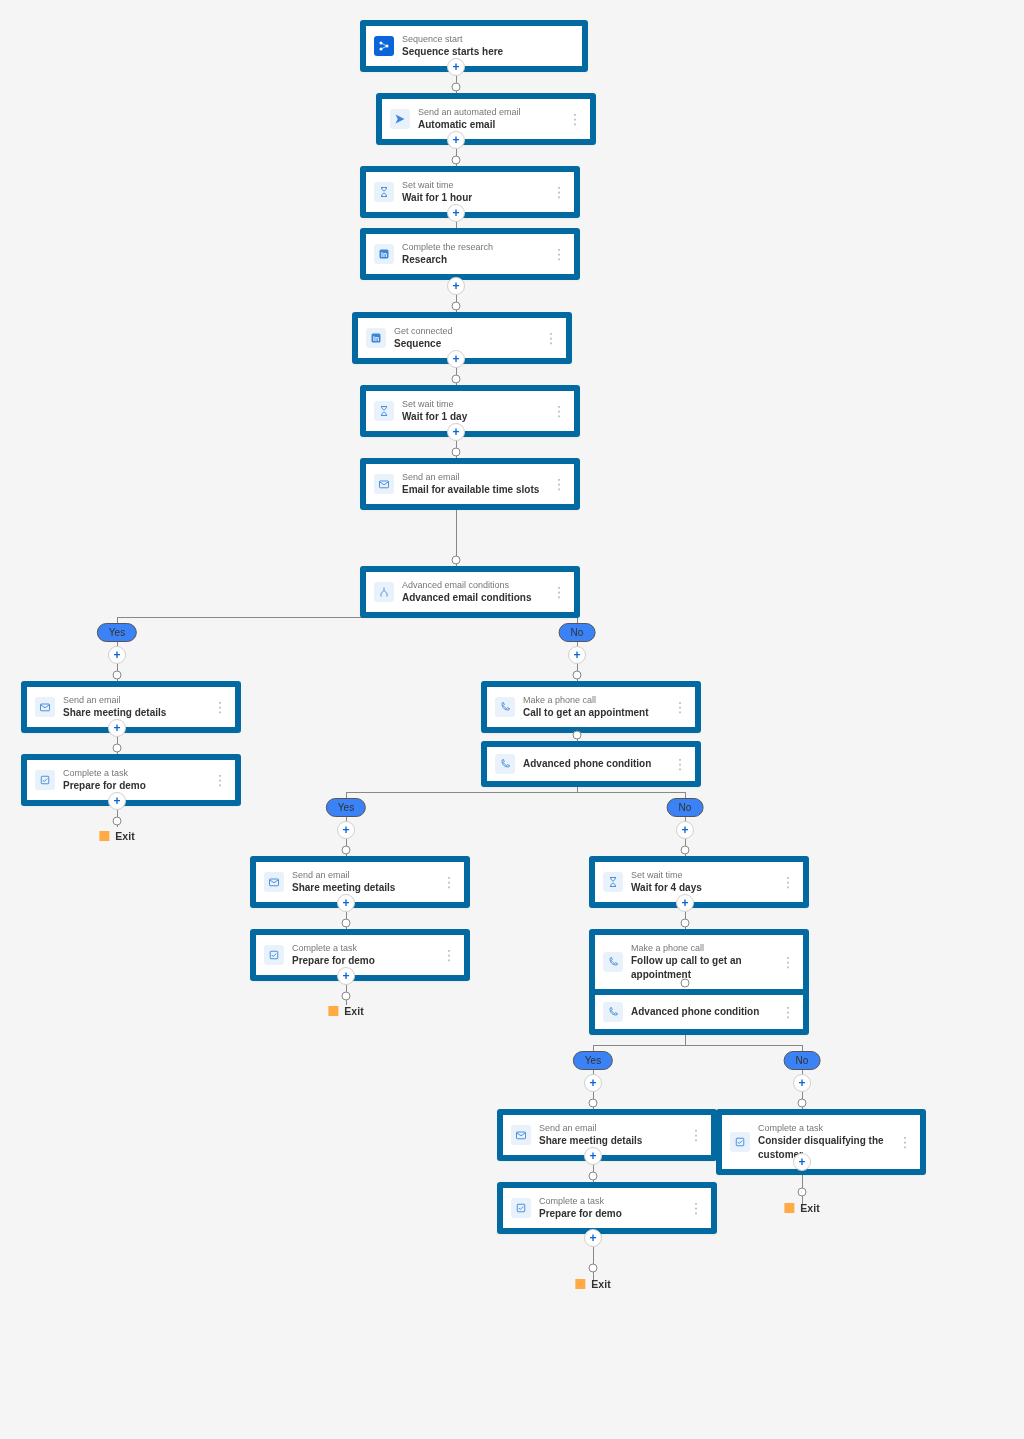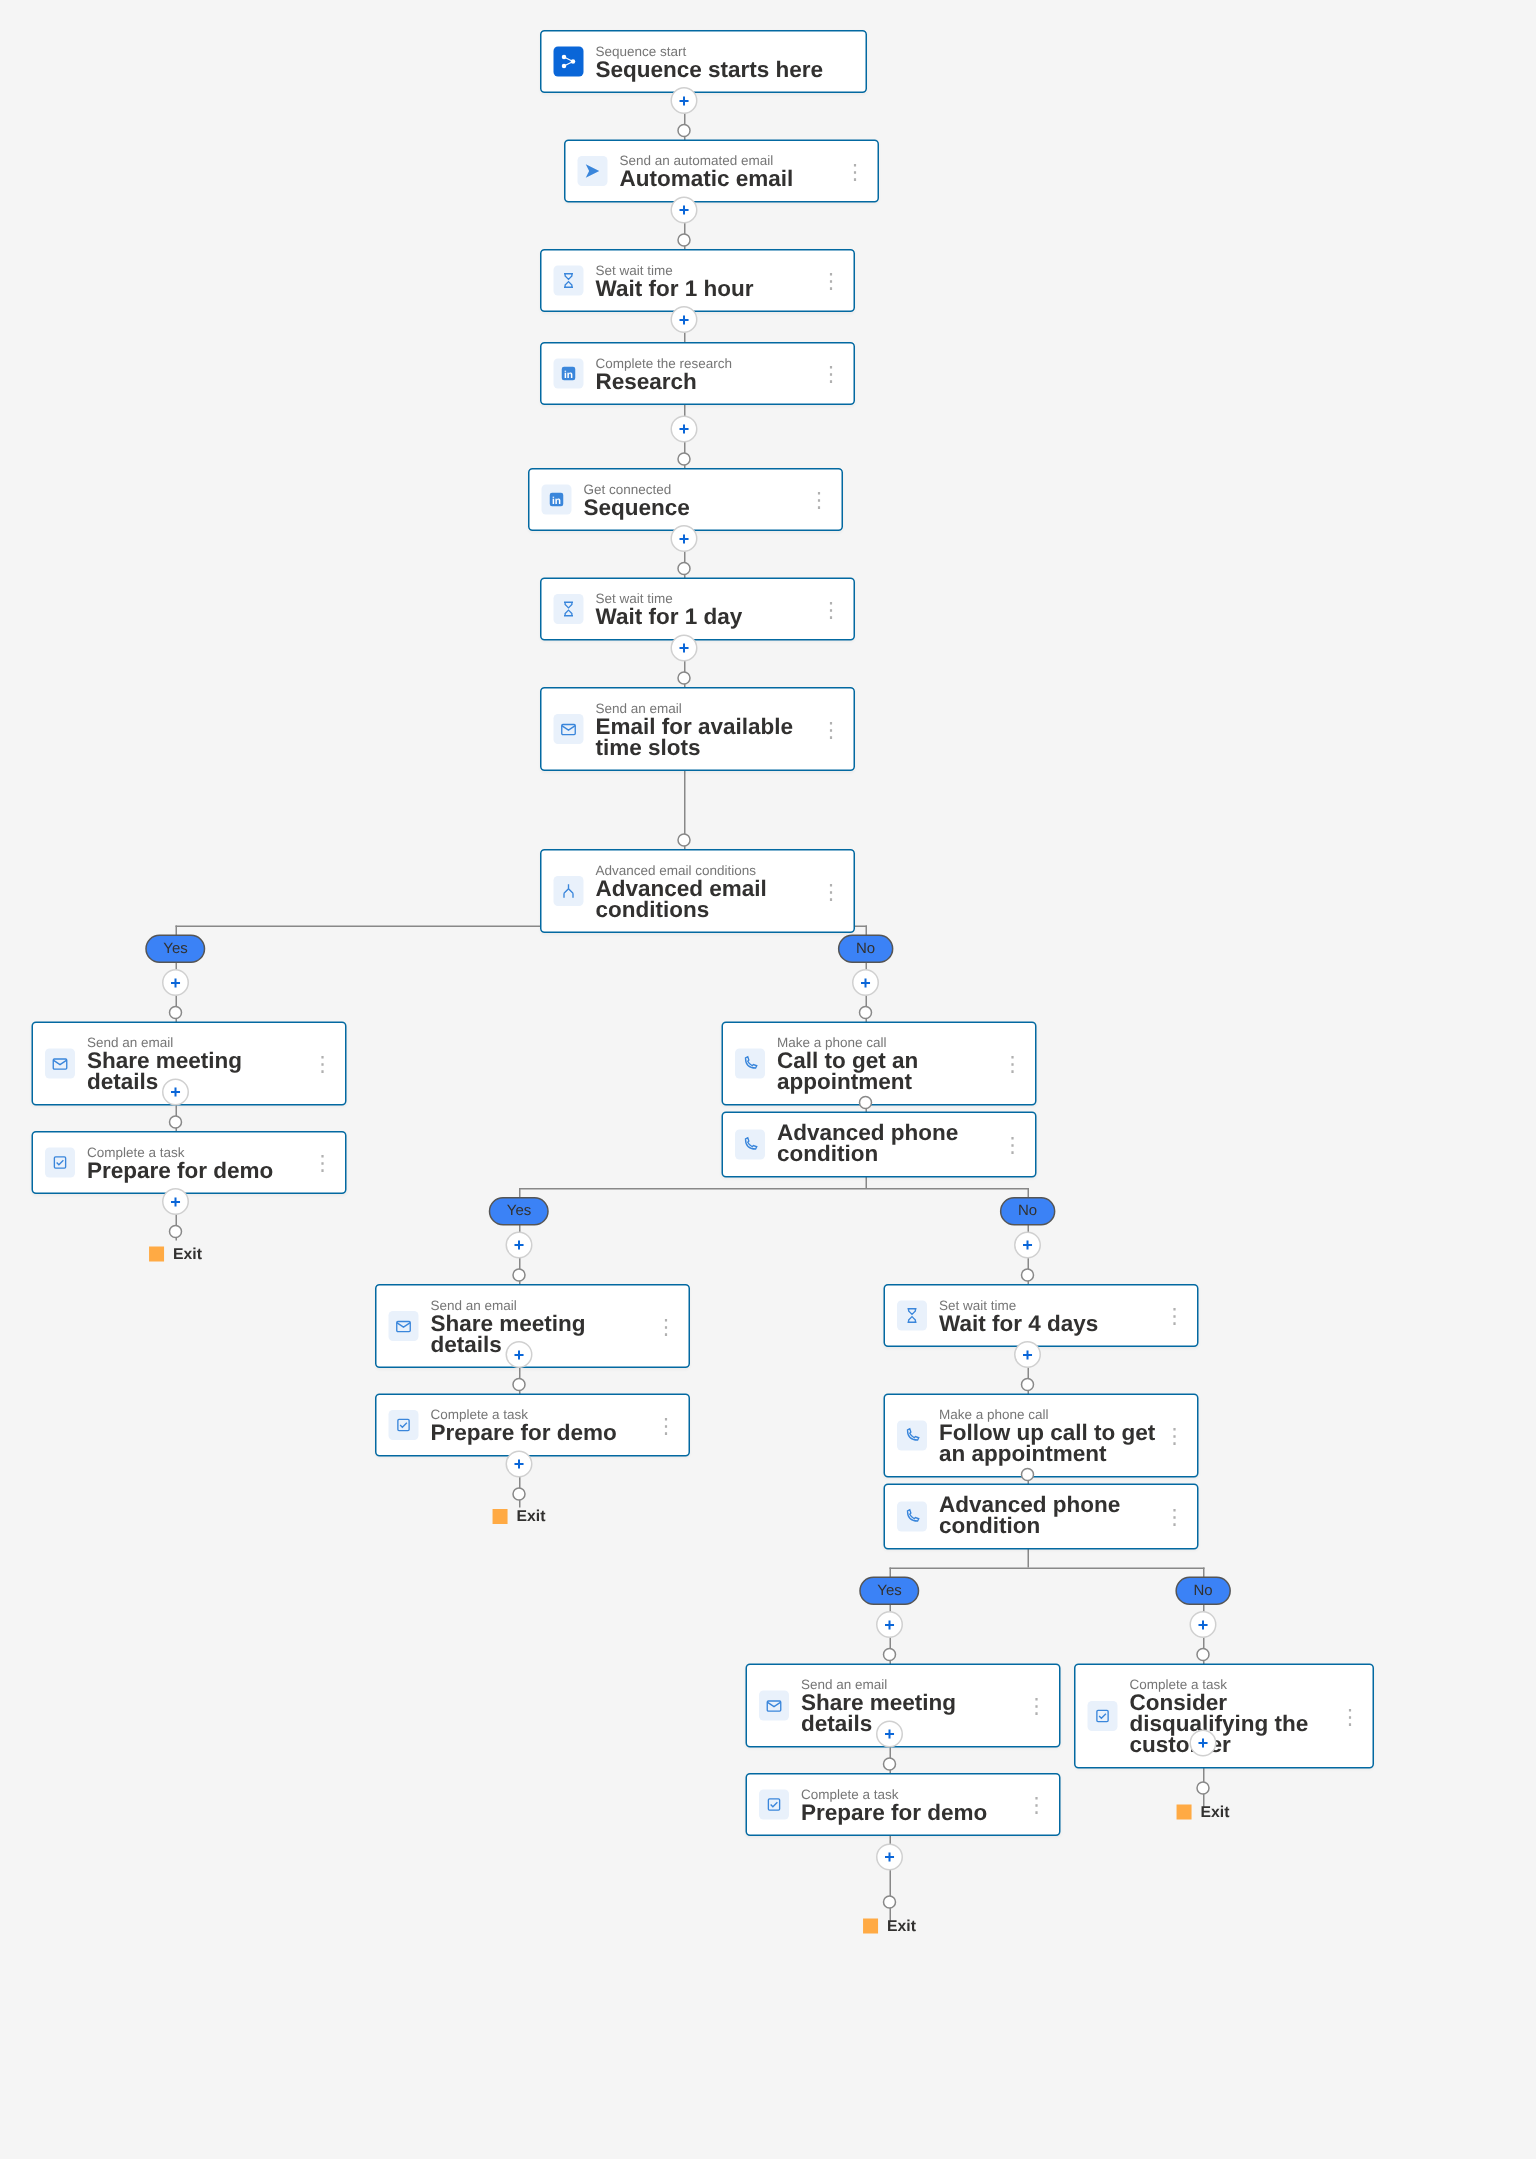--- a/index.html
+++ b/index.html
@@ -13,21 +13,21 @@
   .canvas {
     position: relative;
     width: 984px;
     height: 1399px;
     margin: 0 auto;
   }
   .card {
     position: absolute;
     width: 192px;
     background: #fff;
-    border: 1px solid #0369a1;
+    border: 6px solid #0369a1;
     border-radius: 3px;
     padding: 7px 8px;
     display: flex;
     align-items: center;
     box-shadow: 0 1px 2px rgba(0,0,0,0.04);
     justify-content: space-between;
   }
   .card .icon {
     width: 20px;
     height: 20px;
@@ -40,21 +40,21 @@
   }
   .icon-start { background: #0a66d8; color: #fff; }
   .icon-light { background: #e9f1fb; color: #3a86db; }
   .card .texts { flex: 1; min-width: 0; }
   .card .subtitle {
     font-size: 9px;
     color: #767676;
     line-height: 12px;
   }
   .card .title {
-    font-size: 15px;
+    font-size: 10px;
     font-weight: 600;
     color: #323130;
     line-height: 14px;
   }
   .card .more {
     width: 14px;
     color: #b0b0b0;
     font-size: 14px;
     text-align: center;
     line-height: 10px;

